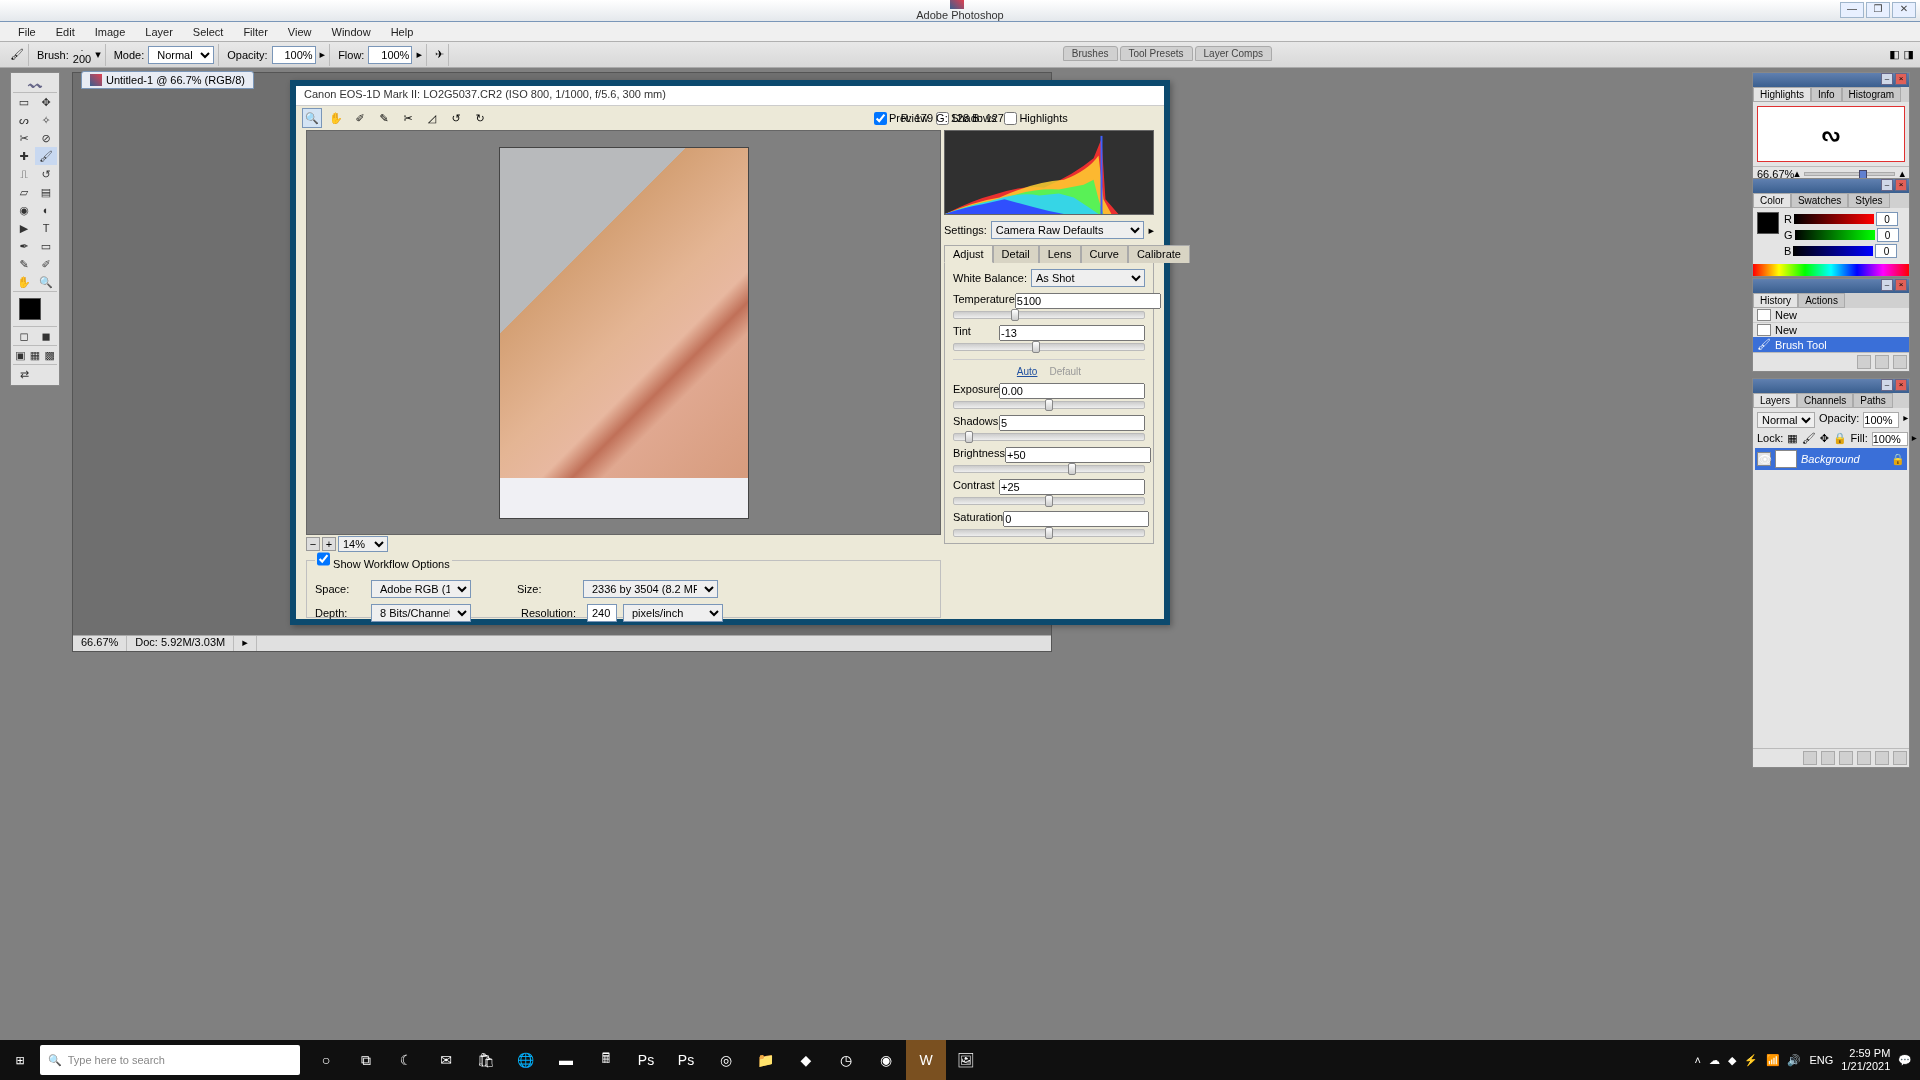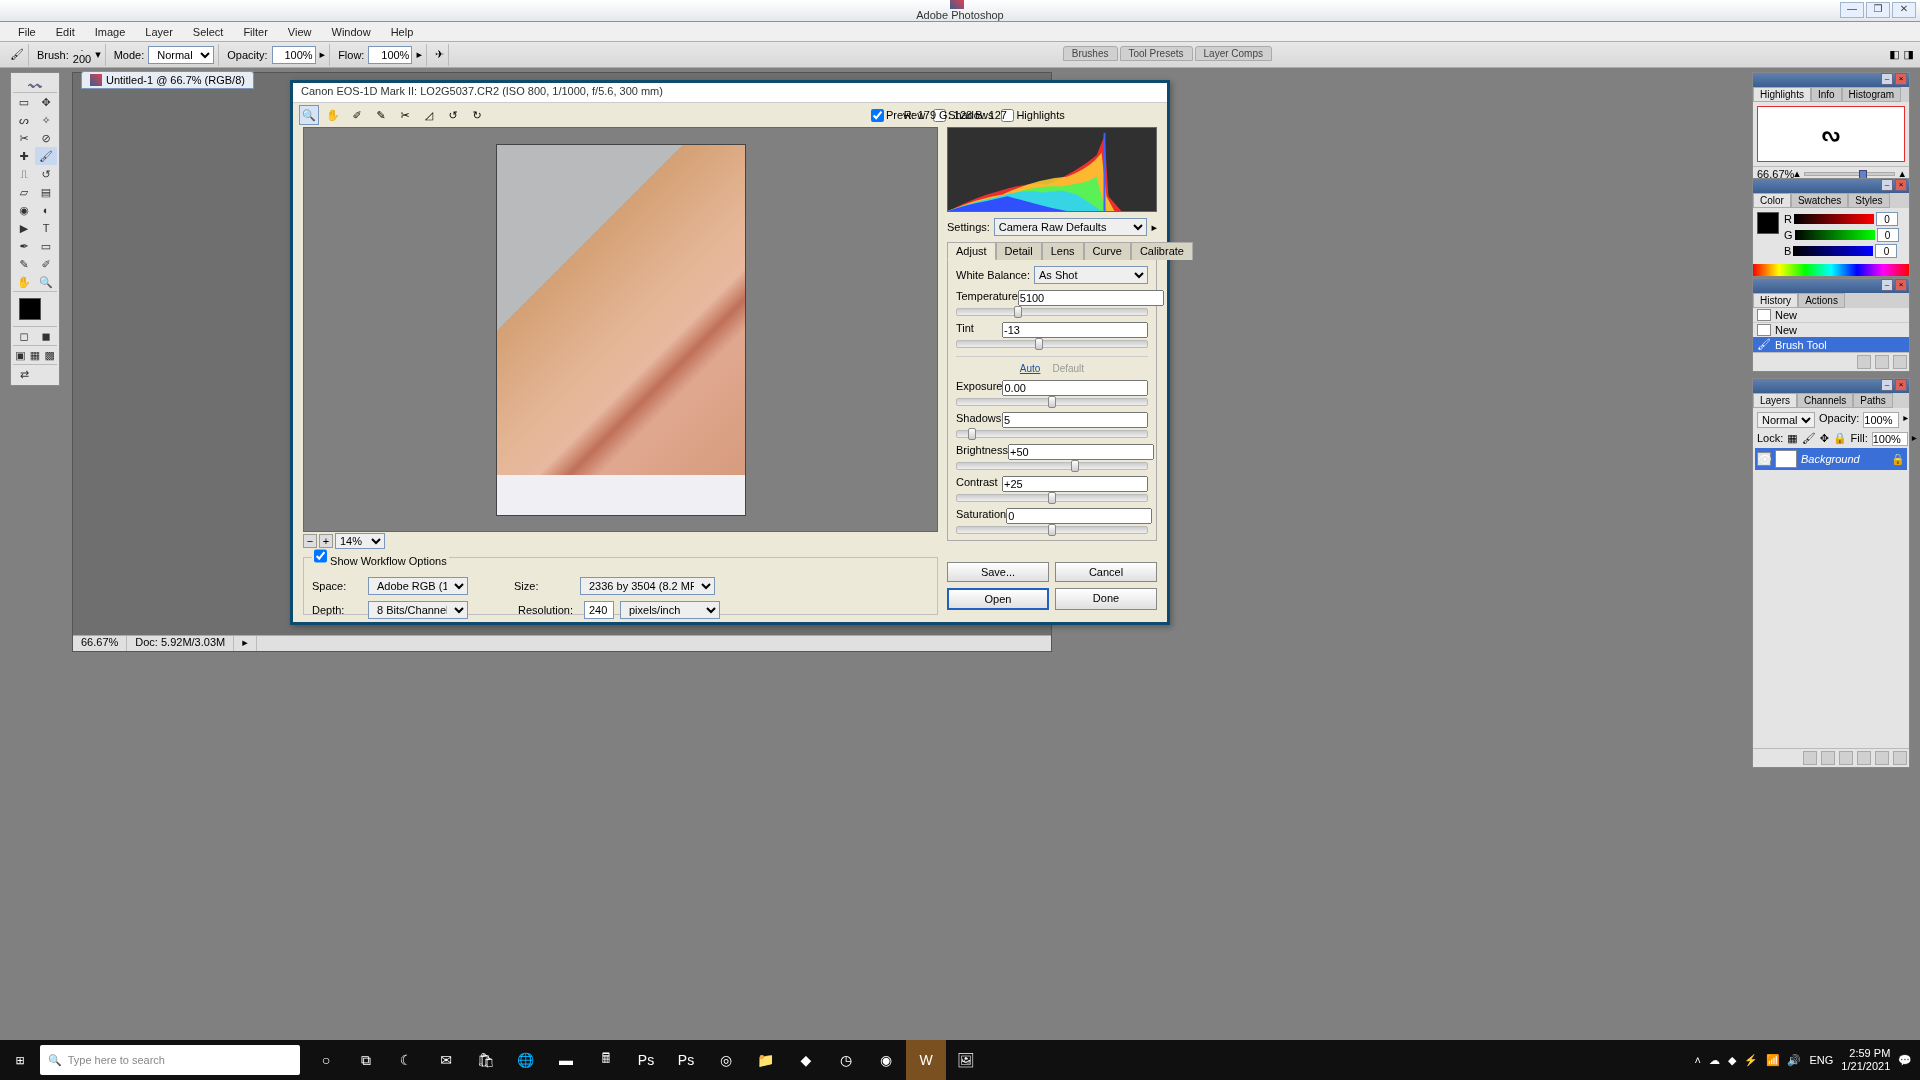--- a/index.html
+++ b/index.html
@@ -20,21 +20,21 @@
 .toolbox{position:absolute;top:72px;left:10px;width:50px;background:#e4e4e4;border:1px solid #888;padding:2px;}
 .toolbox .row{display:flex;}
 .toolbox .tool{width:23px;height:18px;display:flex;align-items:center;justify-content:center;font-size:11px;color:#333;}
 .toolbox .swatch{width:22px;height:22px;background:#000;border:1px solid #555;margin:4px;}
 .canvas{position:absolute;top:72px;left:72px;width:980px;height:580px;background:#6f6f6f;border:1px solid #555;}
 .canvas-tab{position:absolute;top:-2px;left:8px;background:#e8ecf4;border:1px solid #7a96b8;padding:2px 8px;border-radius:3px 3px 0 0;display:flex;align-items:center;gap:4px;}
 .canvas-tab .pico{width:12px;height:12px;background:linear-gradient(45deg,#3a5f8f,#e04050);}
 .canvas-status{position:absolute;bottom:0;left:0;right:0;height:16px;background:#e0e0e0;border-top:1px solid #aaa;display:flex;font-size:10px;}
 .canvas-status div{padding:0 8px;border-right:1px solid #bbb;}
 
-.craw{position:absolute;top:80px;left:290px;width:880px;height:545px;background:#ece9d8;border:3px solid #0c4a6e;box-shadow:2px 2px 6px rgba(0,0,0,0.3);}
+.craw{position:absolute;top:80px;left:290px;width:880px;height:545px;background:#ece9d8;border:6px solid #0c4a6e;box-shadow:2px 2px 6px rgba(0,0,0,0.3);}
 .craw-title{height:20px;background:#fff;border-bottom:1px solid #ccc;padding:2px 8px;color:#333;}
 .craw-tools{height:24px;display:flex;align-items:center;padding:0 6px;gap:4px;}
 .cr-tool{width:20px;height:20px;display:flex;align-items:center;justify-content:center;border:1px solid transparent;}
 .cr-tool.sel{background:#d4e4f4;border:1px solid #7a96b8;}
 .cr-chk{display:flex;align-items:center;gap:2px;margin-left:4px;}
 .cr-rgb{margin-left:auto;margin-right:160px;}
 .cr-preview{position:absolute;top:44px;left:10px;width:635px;height:405px;background:#808080;border:1px solid #666;display:flex;align-items:center;justify-content:center;}
 .portrait{width:250px;height:372px;background:linear-gradient(135deg,#b8babc 0%,#b8babc 30%,#d4a074 30%,#e4b594 50%,#e8b8a0 60%,#c07058 65%,#e0a890 70%,#d49878 100%);position:relative;border:1px solid #444;}
 .portrait::after{content:"";position:absolute;bottom:0;left:0;right:0;height:40px;background:#f0f0f4;}
 .cr-zoom{position:absolute;top:450px;left:10px;display:flex;align-items:center;gap:2px;}
@@ -382,26 +382,20 @@
           <div class="lbl">
             <span>Saturation</span>
             <input value="0" style="">
           </div>
           <div class="slider">
             <div class="thumb" style="left:50%;"></div>
           </div>
         </div>
     </div>
   </div>
-  <div class="cr-btns">
-    <div class="cr-btn">Save...</div>
-    <div class="cr-btn">Cancel</div>
-    <div class="cr-btn primary">Open</div>
-    <div class="cr-btn">Done</div>
-  </div>
 </div>
 
 <div class="panel" style="top:72px;">
   <div class="panel-head">
       <span>–</span>
       <span class="cls">×</span>
     </div>
   <div class="panel-tabs">
       <div class="act">Highlights</div>
       <div>Info</div>

